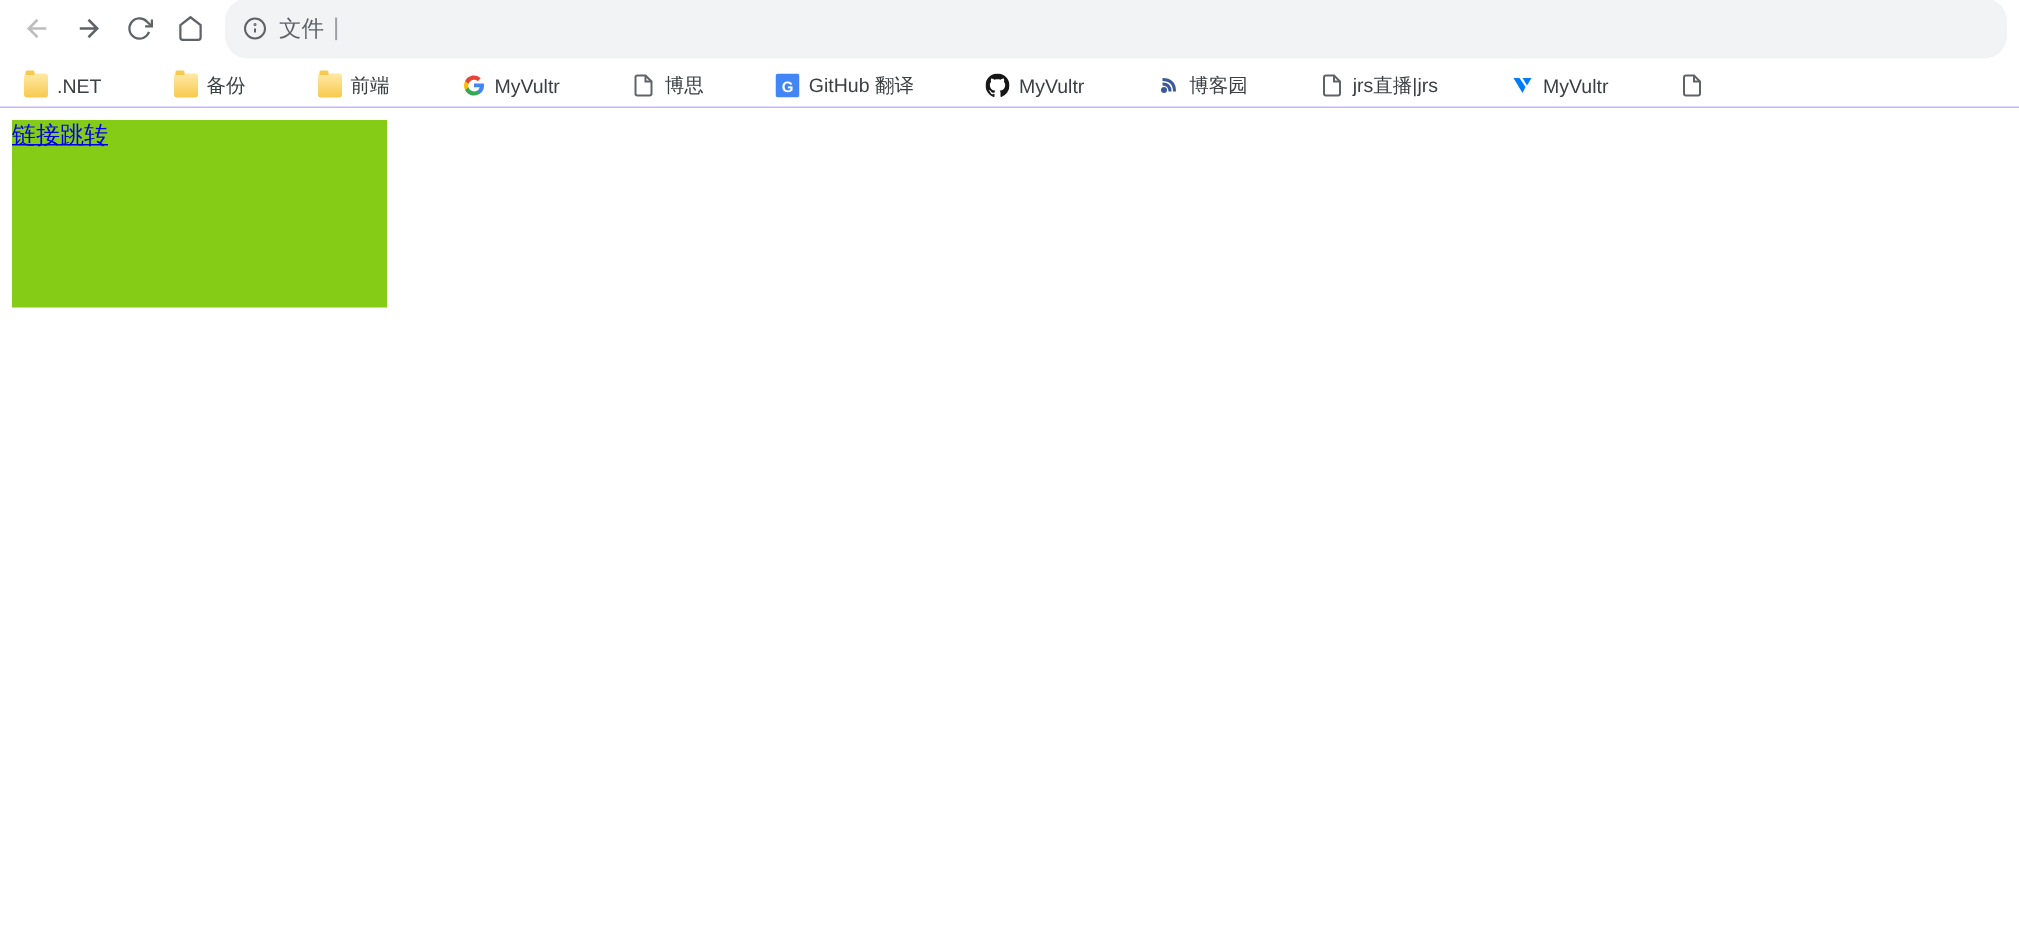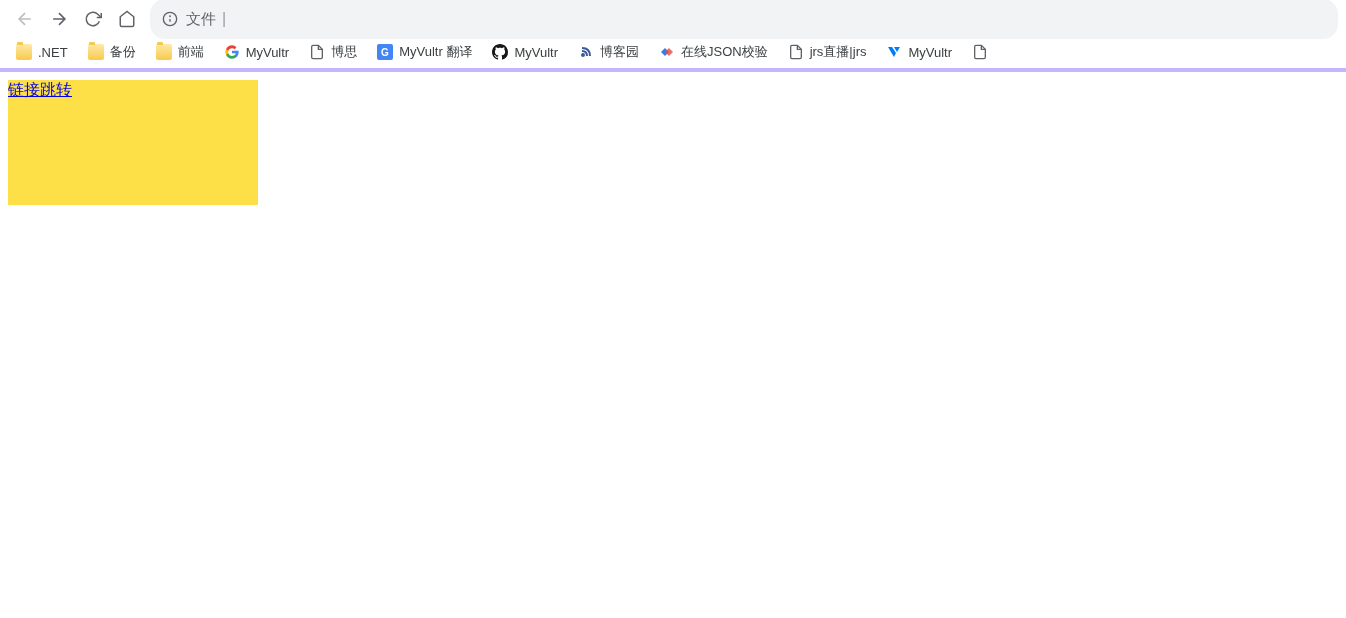--- a/index.html
+++ b/index.html
@@ -59,25 +59,26 @@
     .address-sep {
       color: #9aa0a6;
       margin-right: 10px;
       font-size: 16px;
     }
     .address-url {
       color: #202124;
     }
     .bookmarks-bar {
       display: flex;
-      align-items: flex-start;
+      align-items: flex-end;
       height: 34px;
       padding: 0 6px;
       background: #fff;
-      border-bottom: 4px solid #c4b5fd;
+      border-bottom: 1px solid #c4b5fd;
+      gap: 28px;
     }
     .bookmark-item {
       display: flex;
       align-items: center;
       padding: 0 10px;
       height: 28px;
       cursor: pointer;
       color: #3c4043;
       font-size: 13px;
       white-space: nowrap;
@@ -105,21 +106,21 @@
       height: 3px;
       background: #f7ca4d;
       border-radius: 1px 1px 0 0;
     }
     .page-content {
       padding: 8px;
     }
     .green-box {
       width: 250px;
       height: 125px;
-      background: #fde047;
+      background: #84cc16;
       padding: 0;
     }
     .link {
       color: #0000ee;
       text-decoration: underline;
       font-size: 16px;
       cursor: pointer;
     }
     svg { display: block; }
   </style>
@@ -194,21 +195,21 @@
     </span>
     <span>博思</span>
   </div>
   <div class="bookmark-item">
     <span class="bookmark-icon">
       <svg width="16" height="16" viewBox="0 0 16 16">
           <rect width="16" height="16" rx="2" fill="#4285F4"></rect>
           <text x="8" y="12" font-size="10" text-anchor="middle" fill="#fff" font-weight="bold">G</text>
         </svg>
     </span>
-    <span>MyVultr 翻译</span>
+    <span>GitHub 翻译</span>
   </div>
   <div class="bookmark-item">
     <span class="bookmark-icon">
       <svg width="16" height="16" viewBox="0 0 16 16" fill="#181717">
           <path d="M8 0C3.58 0 0 3.58 0 8c0 3.54 2.29 6.53 5.47 7.59.4.07.55-.17.55-.38 0-.19-.01-.82-.01-1.49-2.01.37-2.53-.49-2.69-.94-.09-.23-.48-.94-.82-1.13-.28-.15-.68-.52-.01-.53.63-.01 1.08.58 1.23.82.72 1.21 1.87.87 2.33.66.07-.52.28-.87.51-1.07-1.78-.2-3.64-.89-3.64-3.95 0-.87.31-1.59.82-2.15-.08-.2-.36-1.02.08-2.12 0 0 .67-.21 2.2.82.64-.18 1.32-.27 2-.27.68 0 1.36.09 2 .27 1.53-1.04 2.2-.82 2.2-.82.44 1.1.16 1.92.08 2.12.51.56.82 1.27.82 2.15 0 3.07-1.87 3.75-3.65 3.95.29.25.54.73.54 1.48 0 1.07-.01 1.93-.01 2.2 0 .21.15.46.55.38A8.013 8.013 0 0 0 16 8c0-4.42-3.58-8-8-8z"></path>
         </svg>
     </span>
     <span>MyVultr</span>
   </div>
   <div class="bookmark-item">
@@ -216,29 +217,20 @@
       <svg width="16" height="16" viewBox="0 0 16 16">
           <circle cx="5" cy="11" r="2" fill="#3b5998"></circle>
           <path d="M4 4 Q12 4 12 12" stroke="#3b5998" stroke-width="2" fill="none"></path>
           <path d="M4 7 Q9 7 9 12" stroke="#3b5998" stroke-width="2" fill="none"></path>
         </svg>
     </span>
     <span>博客园</span>
   </div>
   <div class="bookmark-item">
     <span class="bookmark-icon">
-      <svg width="16" height="16" viewBox="0 0 16 16">
-          <path d="M2 8l4-4 4 4-4 4z" fill="#3b7ddd"></path>
-          <path d="M6 8l4-4 4 4-4 4z" fill="#e74c3c" opacity="0.8"></path>
-        </svg>
-    </span>
-    <span>在线JSON校验</span>
-  </div>
-  <div class="bookmark-item">
-    <span class="bookmark-icon">
       <svg width="16" height="16" viewBox="0 0 24 24" fill="none" stroke="#5f6368" stroke-width="2">
           <path d="M14 2H6a2 2 0 0 0-2 2v16a2 2 0 0 0 2 2h12a2 2 0 0 0 2-2V8z"></path>
           <polyline points="14 2 14 8 20 8"></polyline>
         </svg>
     </span>
     <span>jrs直播|jrs</span>
   </div>
   <div class="bookmark-item">
     <span class="bookmark-icon">
       <svg width="16" height="16" viewBox="0 0 16 16">

